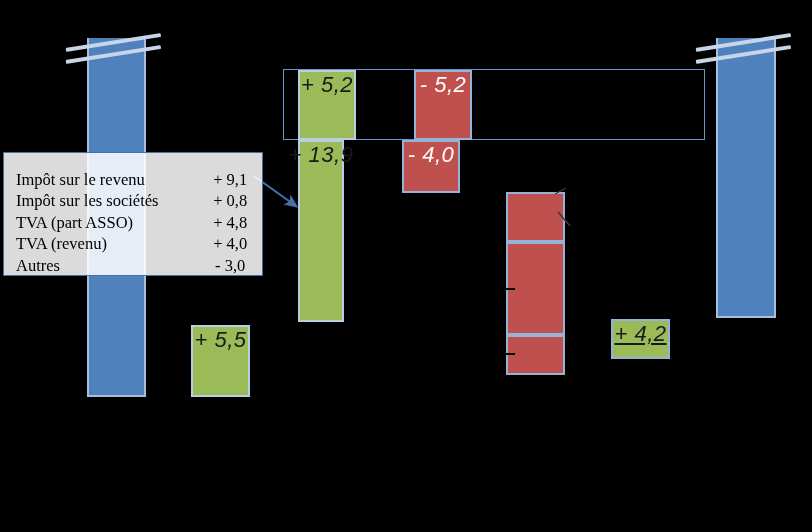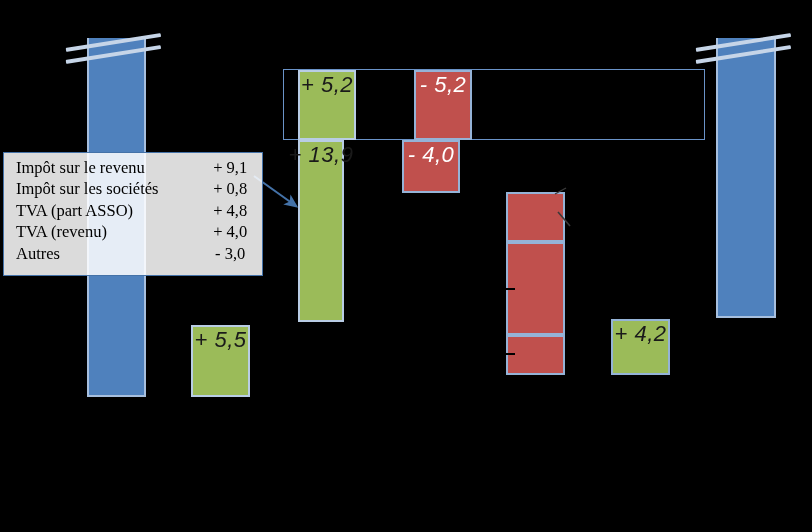--- a/index.html
+++ b/index.html
@@ -66,21 +66,21 @@
     border:1px solid #6A93C8;
     background:transparent;
   }
 
   
   .callout{
     position:absolute;
     box-sizing:border-box;
     border:1px solid #4472A8;
     background:rgba(255,255,255,0.86);
-    padding:4px 10px 6px 12px;
+    padding:16px 10px 6px 12px;
     font-family:"Liberation Serif", serif;
     color:#000000;
   }
   .callout table{border-collapse:collapse;width:100%;}
   .callout td{
     font-size:16.5px;
     line-height:1.30;
     padding:0;
     white-space:nowrap;
     color:#000;
@@ -144,21 +144,21 @@
   </div>
 
   <div class="tick" style="left:503px;top:288px;width:12px;"></div>
   <div class="tick" style="left:503px;top:353px;width:12px;"></div>
 
   <svg class="arrow-svg">
     <line x1="555" y1="194" x2="566" y2="188" stroke="#3a3a3a" stroke-width="1.4"></line>
     <line x1="558" y1="212" x2="570" y2="226" stroke="#3a3a3a" stroke-width="1.6"></line>
   </svg>
 
-  <div class="bar green" style="left:611px;top:319px;width:59px;height:56px;border-color:#95B3D7;">
+  <div class="bar green" style="left:611px;top:319px;width:59px;height:40px;border-color:#95B3D7;text-decoration:underline;">
     <span>+ 4,2</span>
   </div>
 
   <div class="bar blue noborder" style="left:716px;top:38px;width:60px;height:280px;border:2px solid #A7BFDE;border-top:none;">
     <span></span>
   </div>
   <div class="breakmark" style="left:696px;top:22px;">
     <div class="slash s1"></div>
     <div class="slash s2"></div>
   </div>

